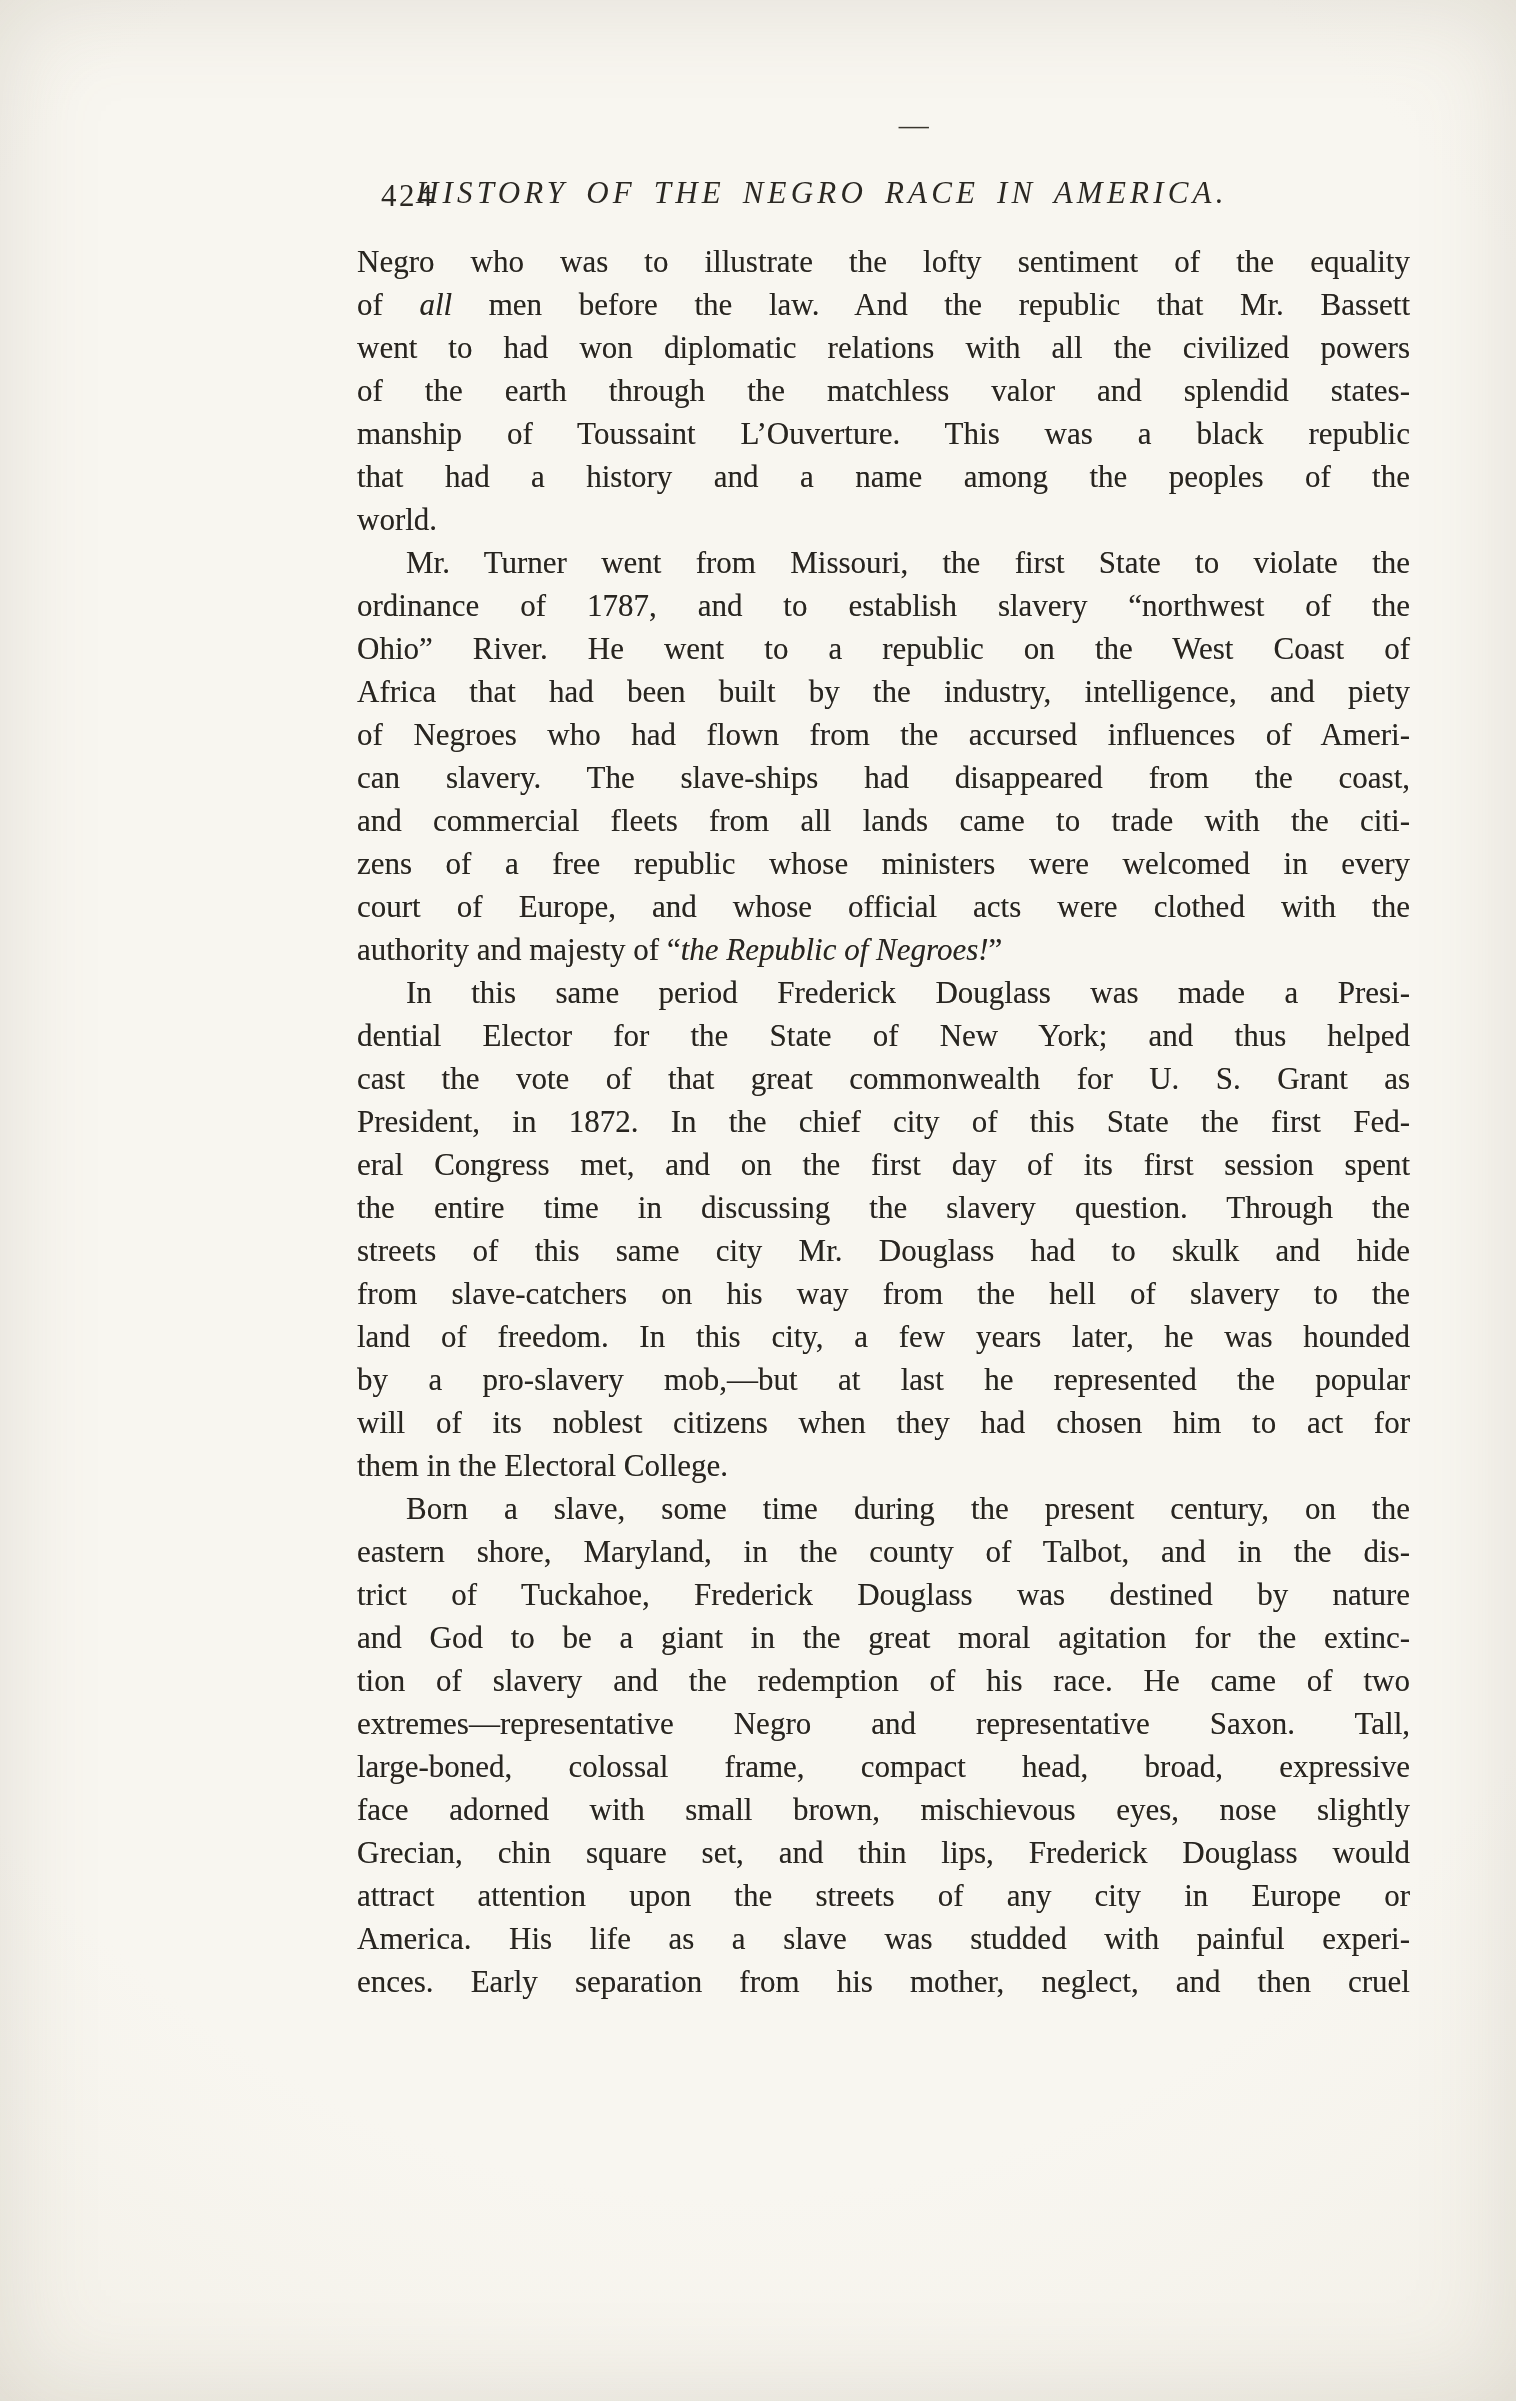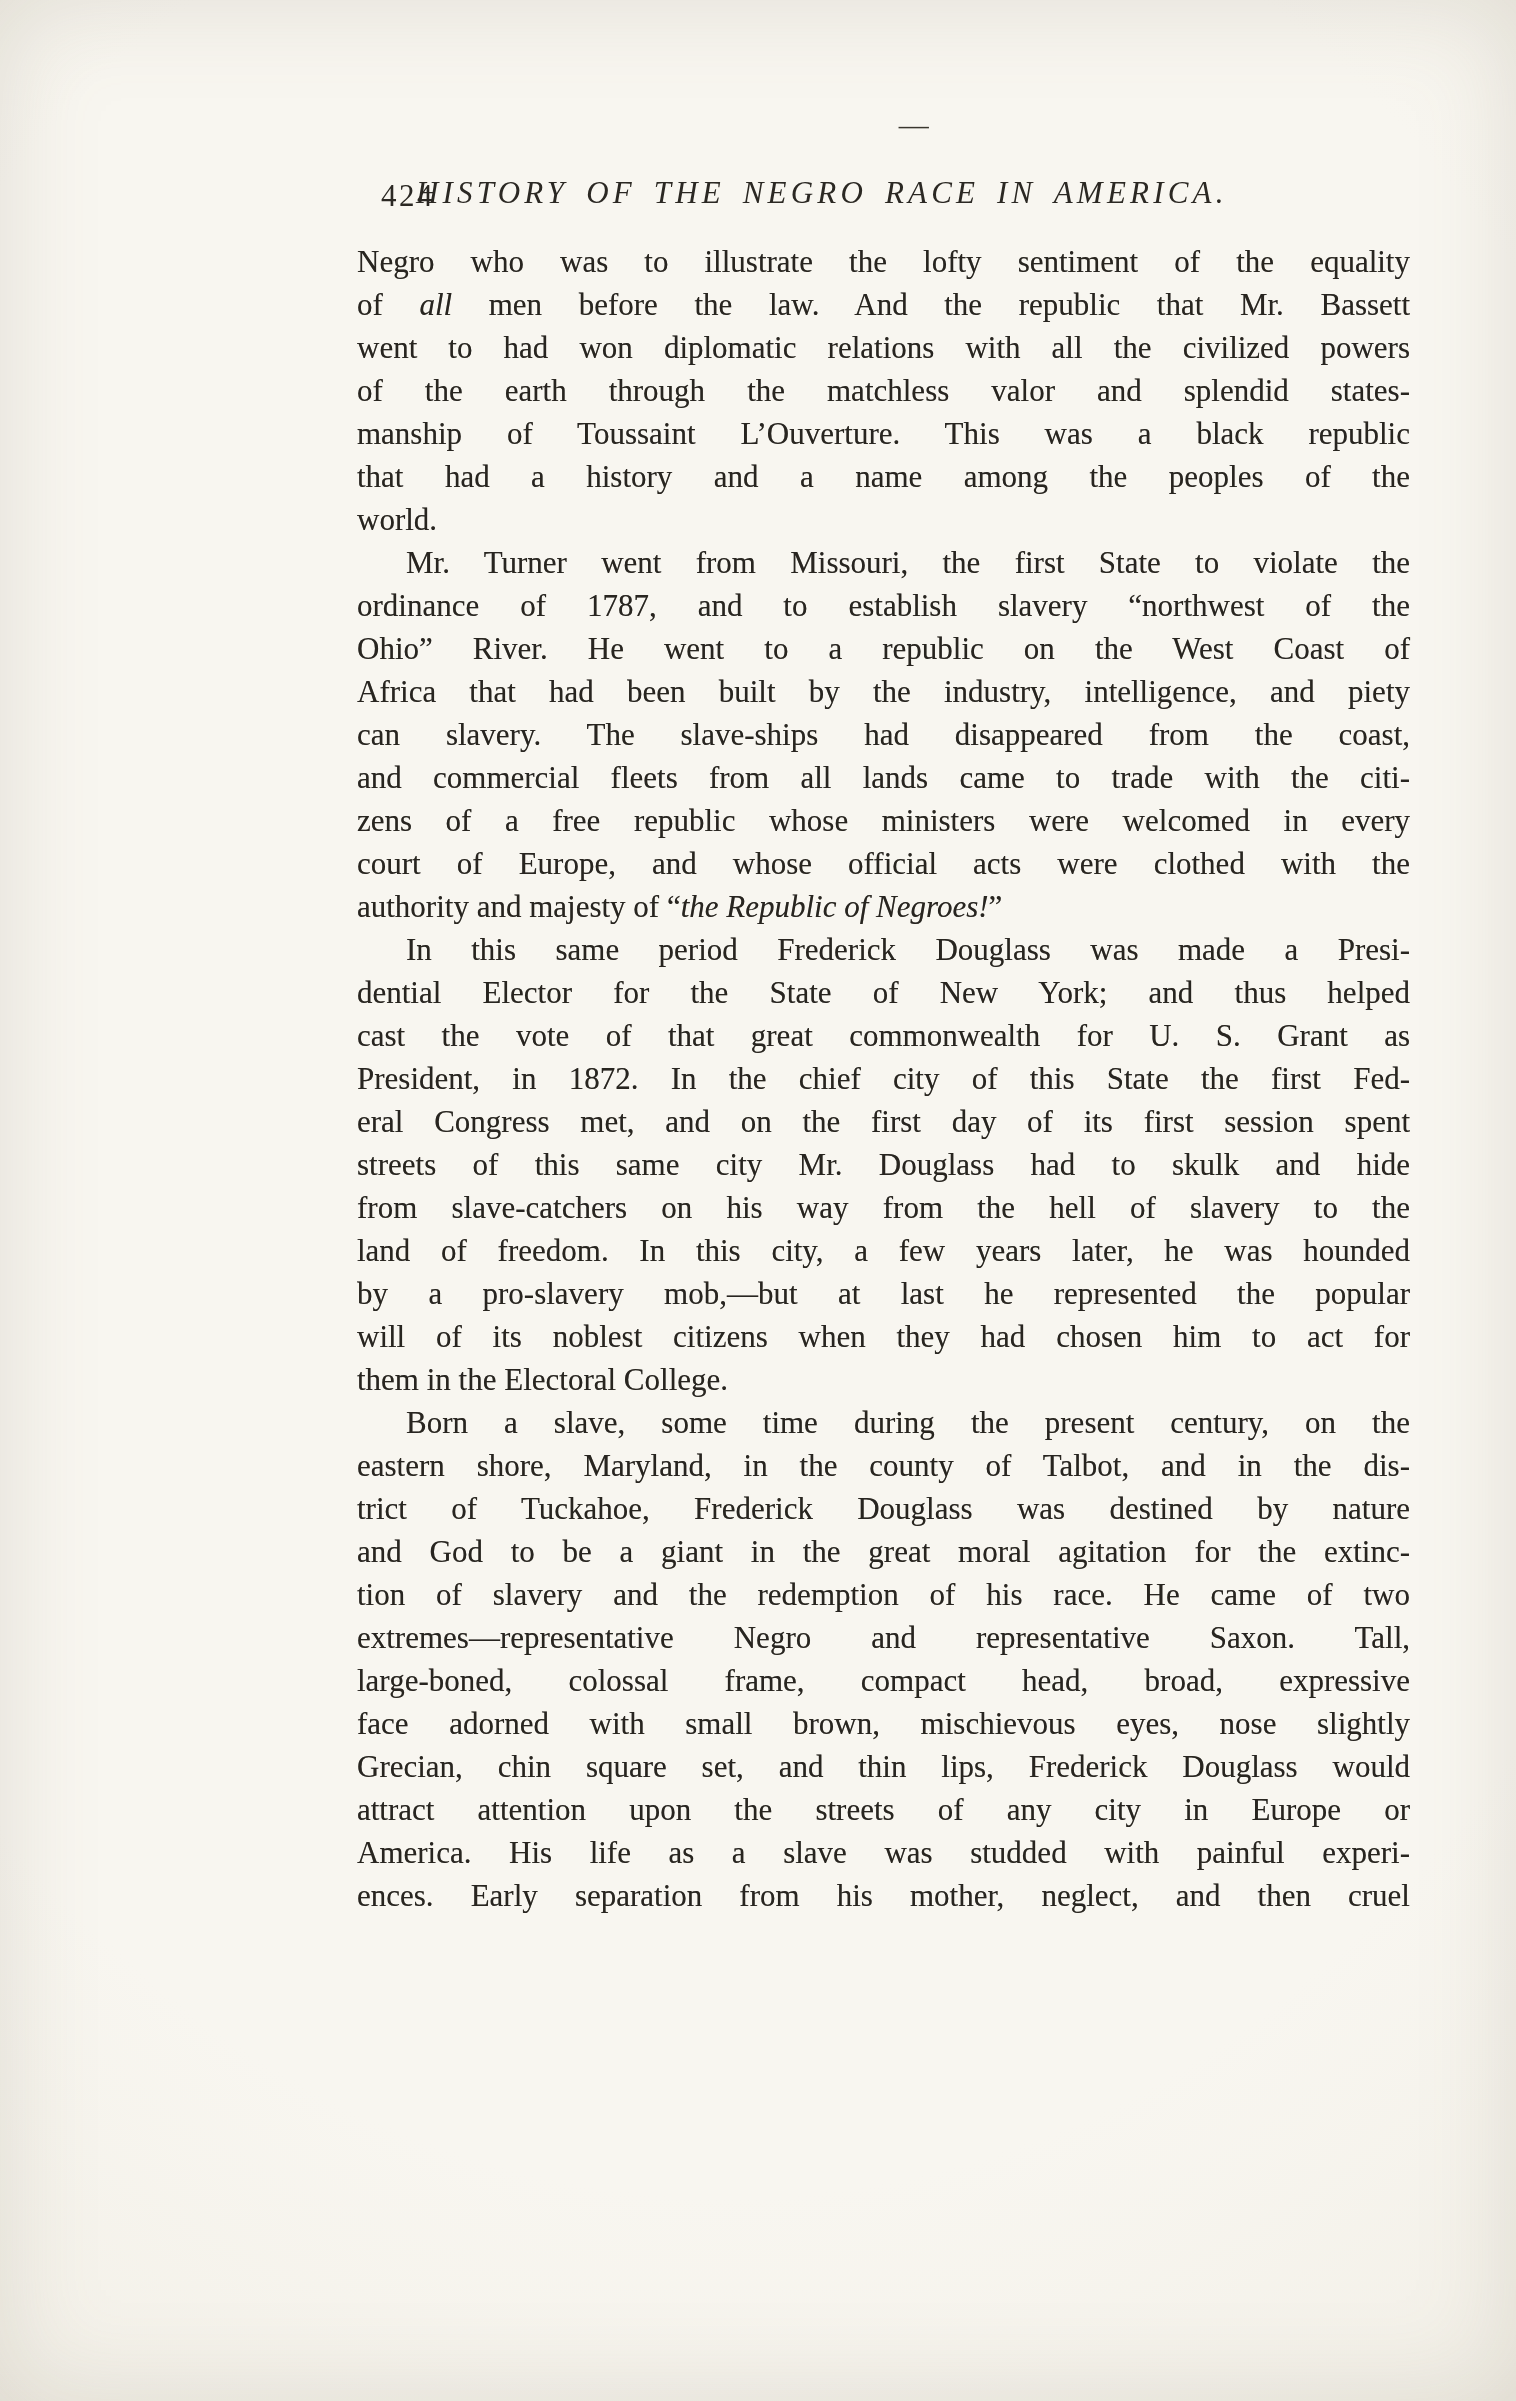--- a/index.html
+++ b/index.html
@@ -92,30 +92,32 @@
       <div class="line">of <i>all</i> men before the law.  And the republic that Mr. Bassett</div>
       <div class="line">went to had won diplomatic relations with all the civilized powers</div>
       <div class="line">of the earth through the matchless valor and splendid states-</div>
       <div class="line">manship of Toussaint L’Ouverture.  This was a black republic</div>
       <div class="line">that had a history and a name among the peoples of the</div>
       <div class="line last">world.</div>
       <div class="line indent">Mr. Turner went from Missouri, the first State to violate the</div>
       <div class="line">ordinance of 1787, and to establish slavery “northwest of the</div>
       <div class="line">Ohio” River.  He went to a republic on the West Coast of</div>
       <div class="line">Africa that had been built by the industry, intelligence, and piety</div>
+      <div class="line">of Negroes who had flown from the accursed influences of Ameri-</div>
       <div class="line">can slavery.  The slave-ships had disappeared from the coast,</div>
       <div class="line">and commercial fleets from all lands came to trade with the citi-</div>
       <div class="line">zens of a free republic whose ministers were welcomed in every</div>
       <div class="line">court of Europe, and whose official acts were clothed with the</div>
       <div class="line last">authority and majesty of “<i>the Republic of Negroes!</i>”</div>
       <div class="line indent">In this same period Frederick Douglass was made a Presi-</div>
       <div class="line">dential Elector for the State of New York; and thus helped</div>
       <div class="line">cast the vote of that great commonwealth for U. S. Grant as</div>
       <div class="line">President, in 1872.  In the chief city of this State the first Fed-</div>
       <div class="line">eral Congress met, and on the first day of its first session spent</div>
+      <div class="line">the entire time in discussing the slavery question.  Through the</div>
       <div class="line">streets of this same city Mr. Douglass had to skulk and hide</div>
       <div class="line">from slave-catchers on his way from the hell of slavery to the</div>
       <div class="line">land of freedom.  In this city, a few years later, he was hounded</div>
       <div class="line">by a pro-slavery mob,—but at last he represented the popular</div>
       <div class="line">will of its noblest citizens when they had chosen him to act for</div>
       <div class="line last">them in the Electoral College.</div>
       <div class="line indent">Born a slave, some time during the present century, on the</div>
       <div class="line">eastern shore, Maryland, in the county of Talbot, and in the dis-</div>
       <div class="line">trict of Tuckahoe, Frederick Douglass was destined by nature</div>
       <div class="line">and God to be a giant in the great moral agitation for the extinc-</div>

